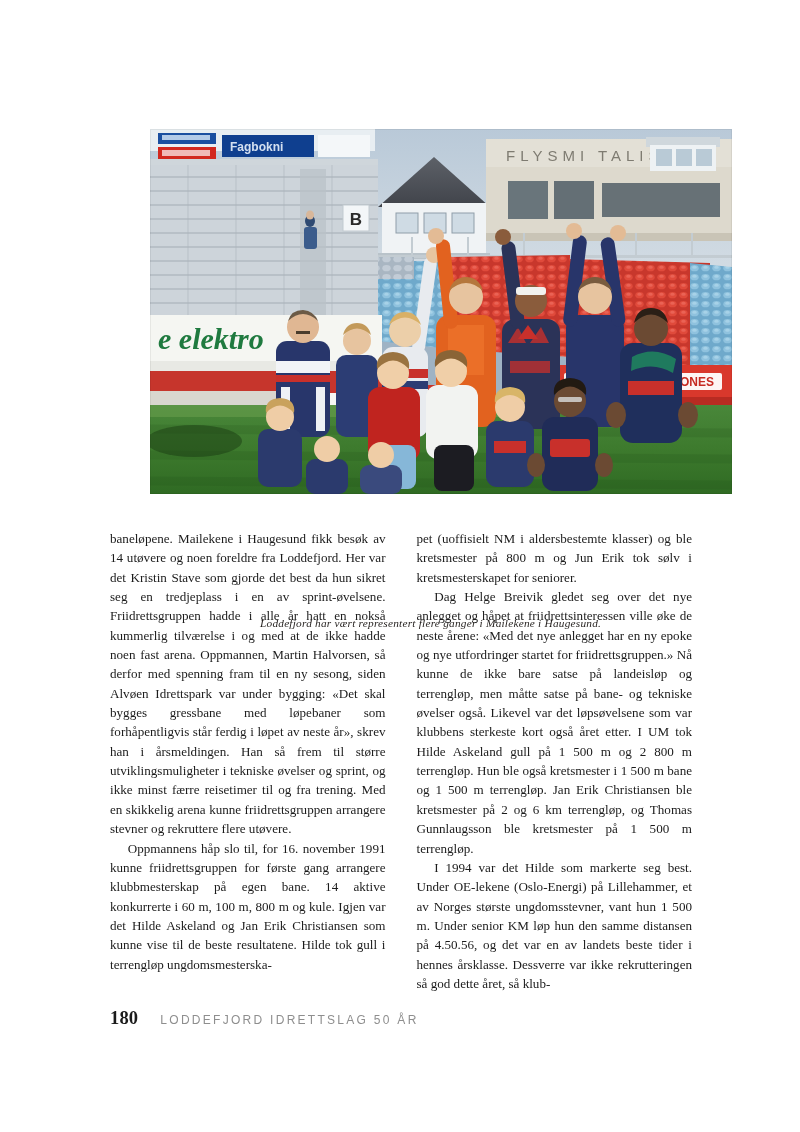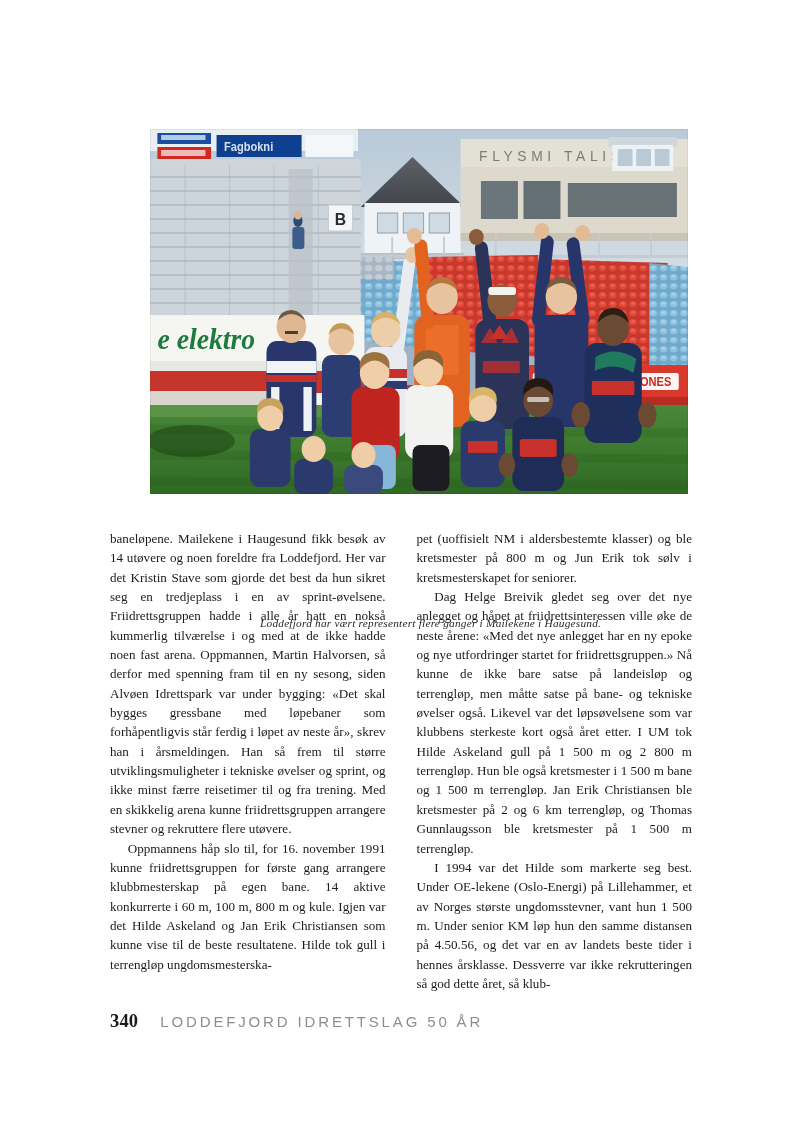--- a/index.html
+++ b/index.html
@@ -20,21 +20,21 @@
     position: absolute;
     inset: 0;
     background: #ffffff;
   }
 
   
   .photo-figure {
     position: absolute;
     left: 110px;
     top: 113px;
-    width: 538px;
+    width: 582px;
     height: 365px;
   }
   .photo {
     position: absolute;
     inset: 0;
     overflow: hidden;
     background: #9fb3c4;
   }
   .photo svg { display: block; width: 100%; height: 100%; }
 
@@ -82,21 +82,21 @@
     gap: 22px;
   }
   .folio {
     font-size: 18.5px;
     font-weight: bold;
     color: #1b1b1b;
     letter-spacing: 0.01em;
   }
   .running-head {
     font-family: "Liberation Sans", "DejaVu Sans", sans-serif;
-    font-size: 15px;
+    font-size: 12px;
     letter-spacing: 0.19em;
     color: #8e8e8e;
     margin-top: 10px;
   }
 </style>
 </head>
 <body>
 
 <div class="page">
 
@@ -384,17 +384,17 @@
       <p class="indent">Oppmannens håp slo til, for 16. november 1991 kunne friidrettsgruppen for første gang arrangere klubbmesterskap på egen bane. 14 aktive konkurrerte i 60 m, 100 m, 800 m og kule. Igjen var det Hilde Askeland og Jan Erik Christiansen som kunne vise til de beste resultatene. Hilde tok gull i terrengløp ungdomsmesterska-</p>
     </div>
     <div class="col">
       <p>pet (uoffisielt NM i aldersbestemte klasser) og ble kretsmester på 800 m og Jun Erik tok sølv i kretsmesterskapet for seniorer.</p>
       <p class="indent">Dag Helge Breivik gledet seg over det nye anlegget og håpet at friidrettsinteressen ville øke de neste årene: «Med det nye anlegget har en ny epoke og nye utfordringer startet for friidrettsgruppen.» Nå kunne de ikke bare satse på landeisløp og terrengløp, men måtte satse på bane- og tekniske øvelser også. Likevel var det løpsøvelsene som var klubbens sterkeste kort også året etter. I UM tok Hilde Askeland gull på 1 500 m og 2 800 m terrengløp. Hun ble også kretsmester i 1 500 m bane og 1 500 m terrengløp. Jan Erik Christiansen ble kretsmester på 2 og 6 km terrengløp, og Thomas Gunnlaugsson ble kretsmester på 1 500 m terrengløp.</p>
       <p class="indent">I 1994 var det Hilde som markerte seg best. Under OE-lekene (Oslo-Energi) på Lillehammer, et av Norges største ungdomsstevner, vant hun 1 500 m. Under senior KM løp hun den samme distansen på 4.50.56, og det var en av landets beste tider i hennes årsklasse. Dessverre var ikke rekrutteringen så god dette året, så klub-</p>
     </div>
   </div>
 
   <div class="footer">
-    <span class="folio">340</span>
+    <span class="folio">180</span>
     <span class="running-head">LODDEFJORD IDRETTSLAG 50 ÅR</span>
   </div>
 
 </div>
 
 </body></html>

